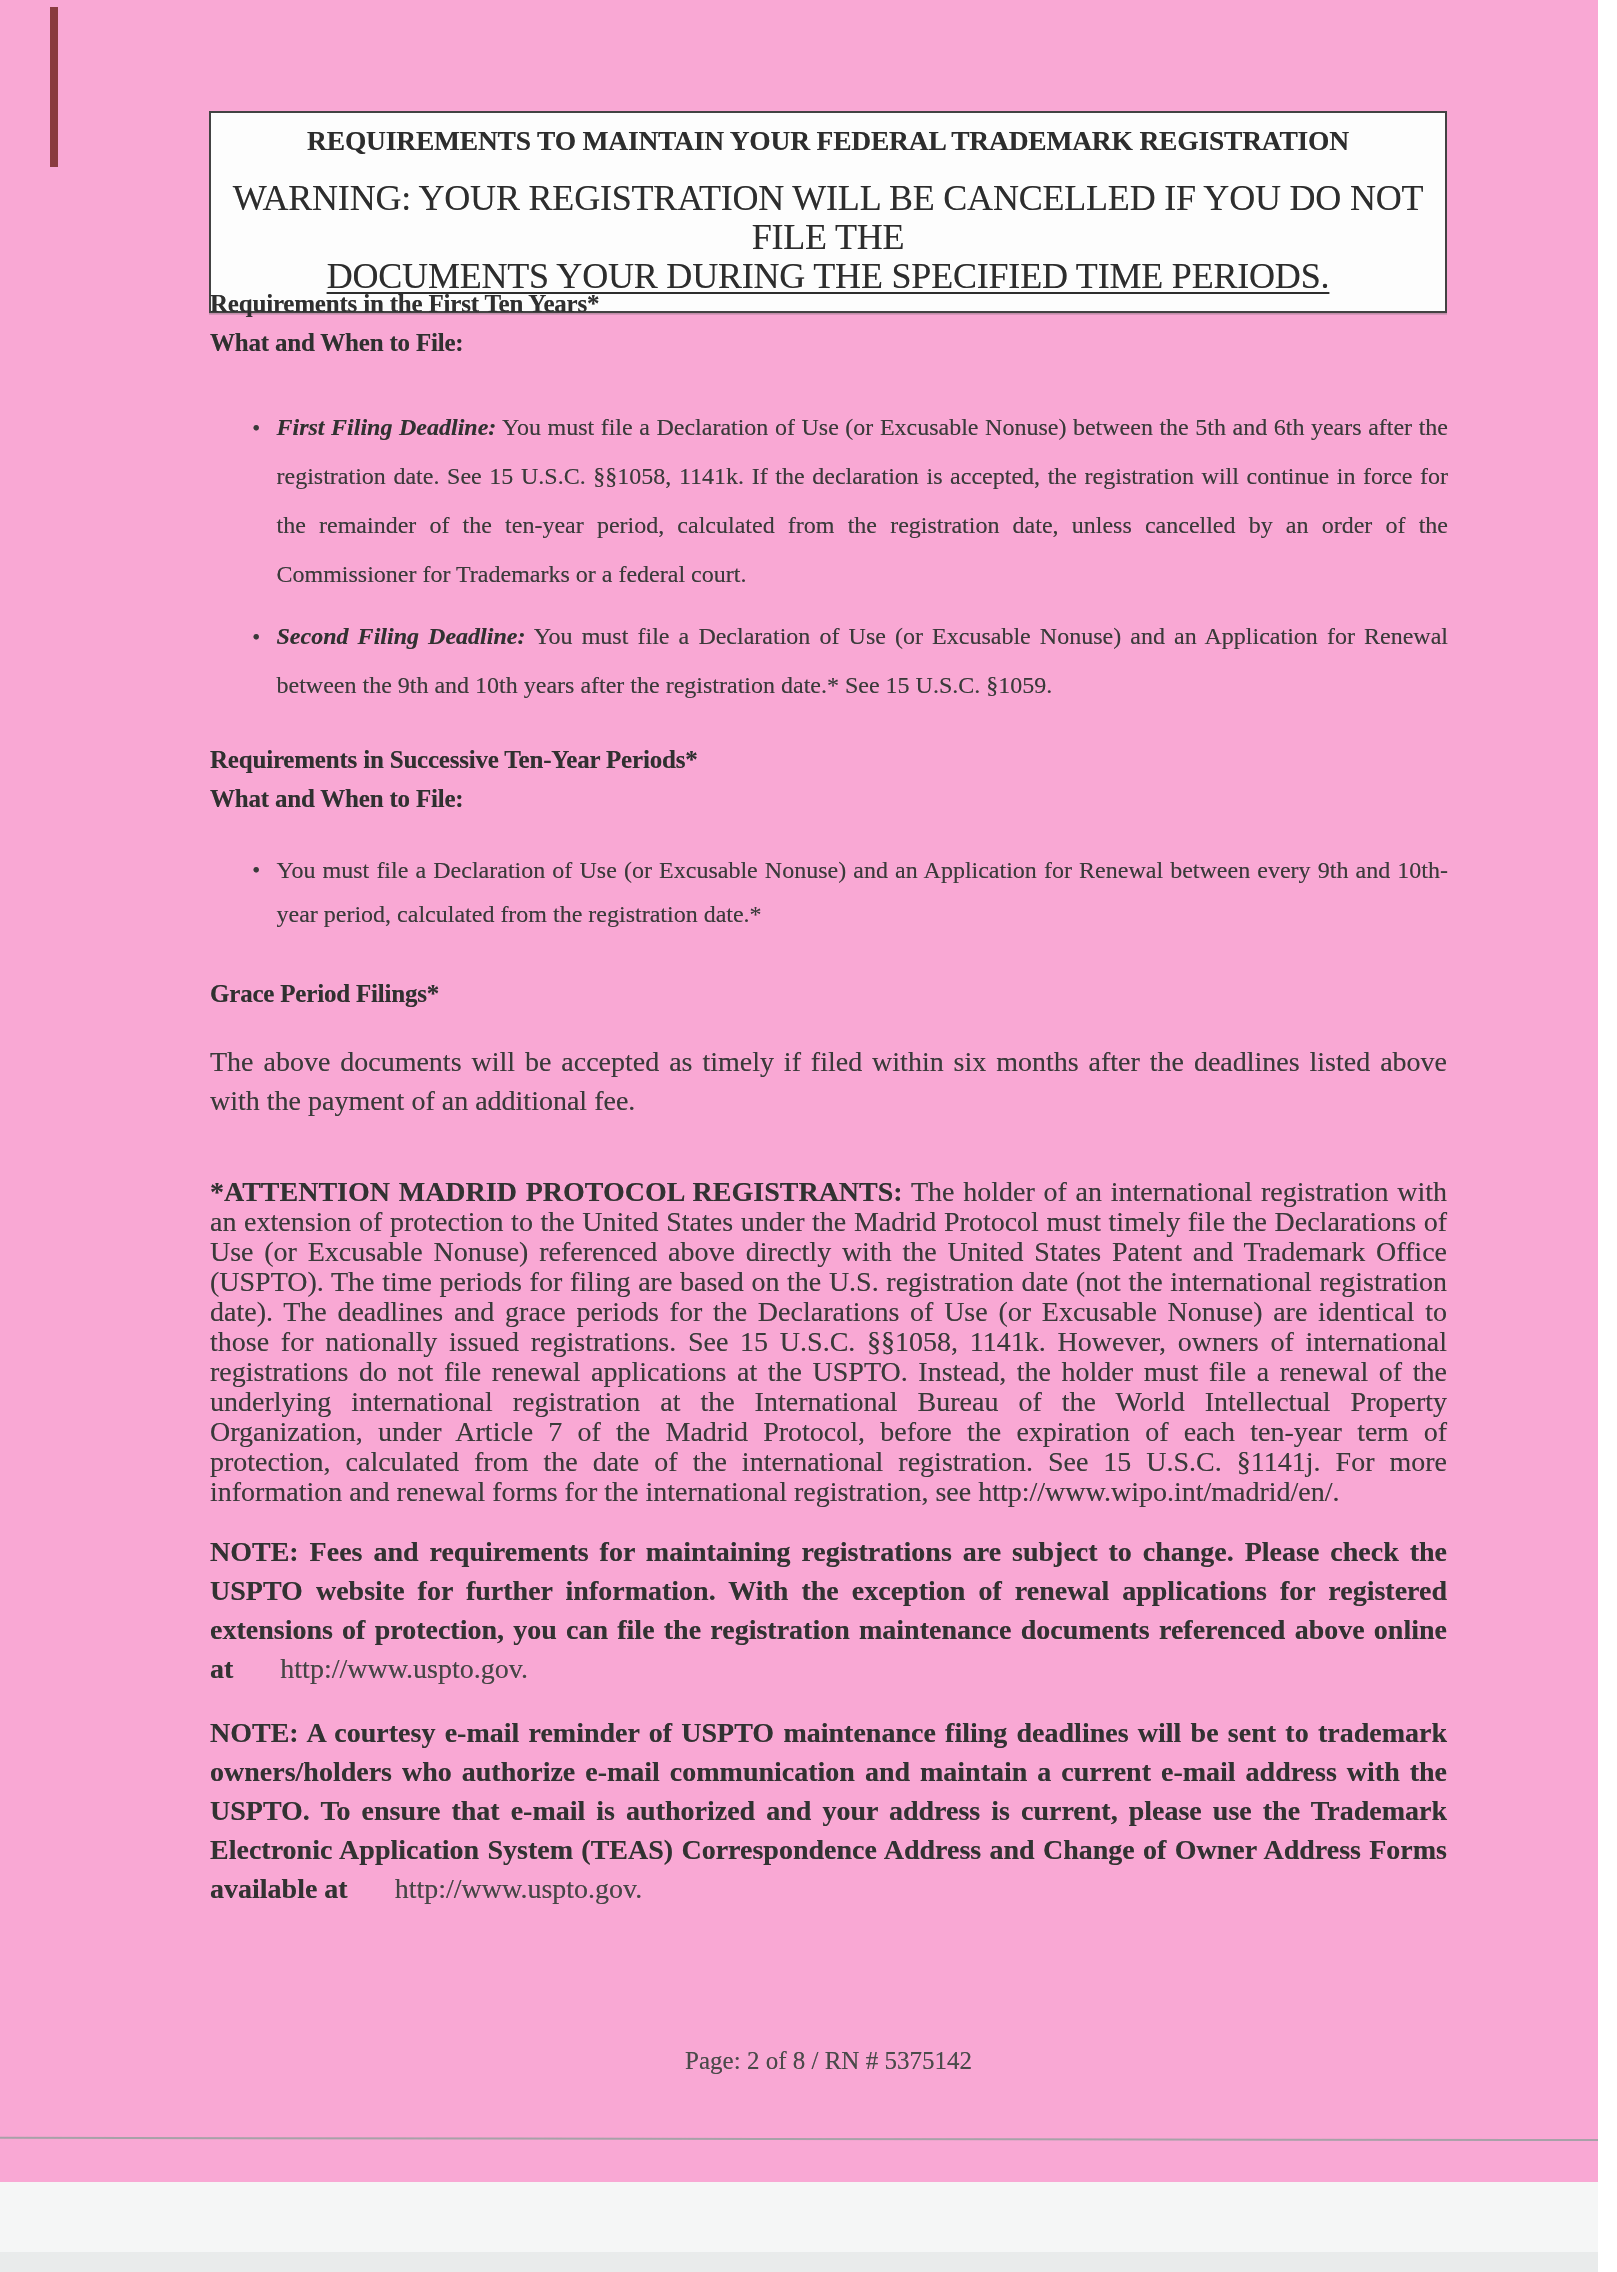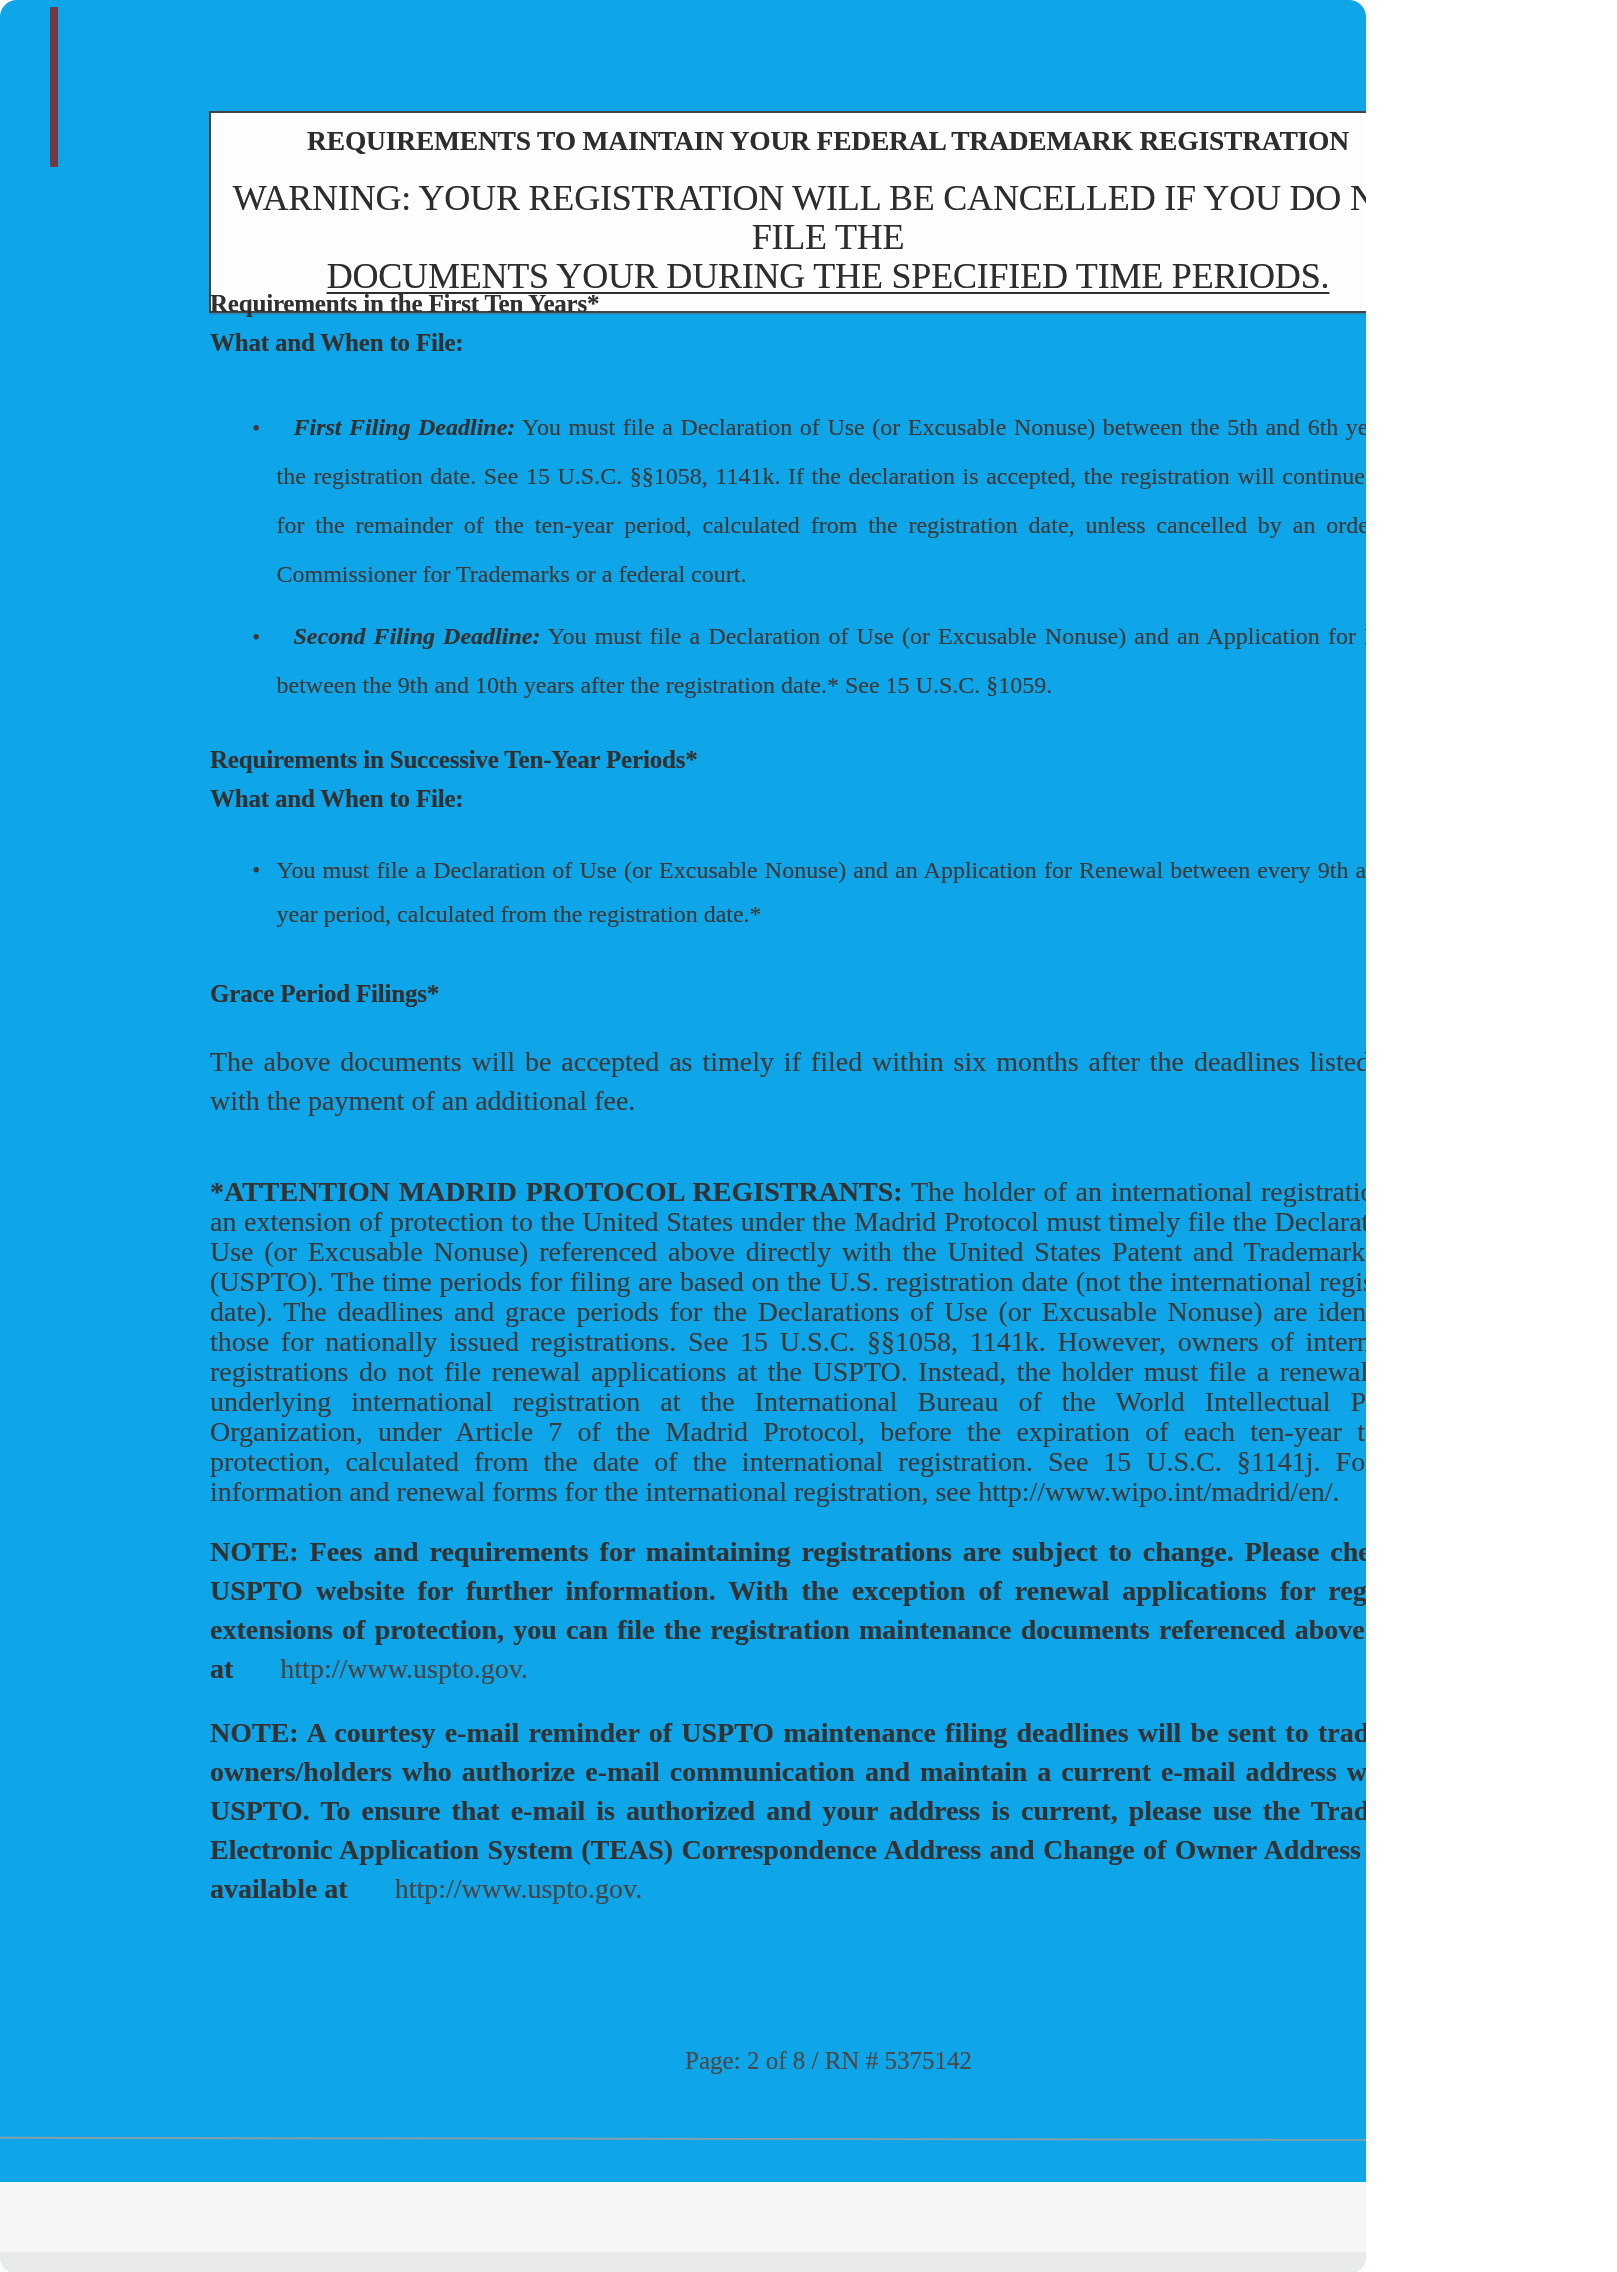--- a/index.html
+++ b/index.html
@@ -2,26 +2,25 @@
 <html style="font-size:13px"><head>
 <meta charset="utf-8">
 <style>
   html,body{margin:0;padding:0;}
   body{
     font-family:"Liberation Serif","DejaVu Serif",serif;
     background:#ffffff;
   }
   .page{
     position:relative;
-    width:1366px;
+    width:1598px;
     height:2273px;
-    background:#0ea5e9;
+    background:#f9a8d4;
     overflow:hidden;
     color:#3a3a3a;
-    border-radius:17px;
   }
   .ink{ text-shadow:0 0 0.6px rgba(80,80,80,0.55); }
 
   
   .warning-box{
     position:absolute;
     left:209px; top:111px;
     width:1202px;
     border:2.4px solid #434343;
     box-shadow:0 1.6px 0 rgba(90,90,90,.35);
@@ -81,21 +80,21 @@
     padding-left:27.5px;
     box-sizing:border-box;
   }
   .bullet .marker{
     position:absolute;
     left:3.2px;
     top:0.8px;
     font-size:22.6px;
     color:#3a3a3a;
   }
-  .lead-ib{ font-weight:bold; font-style:italic; color:#313131;margin-left:17px; }
+  .lead-ib{ font-weight:bold; font-style:italic; color:#313131; }
 
   .lh60{ line-height:49px; }
   .lh55{ line-height:44px; }
   .lh48{ line-height:39px; }
   .lh37{ line-height:30px; }
 
   .footer{
     position:absolute;
     left:209px; top:2047px;
     width:1239px;

